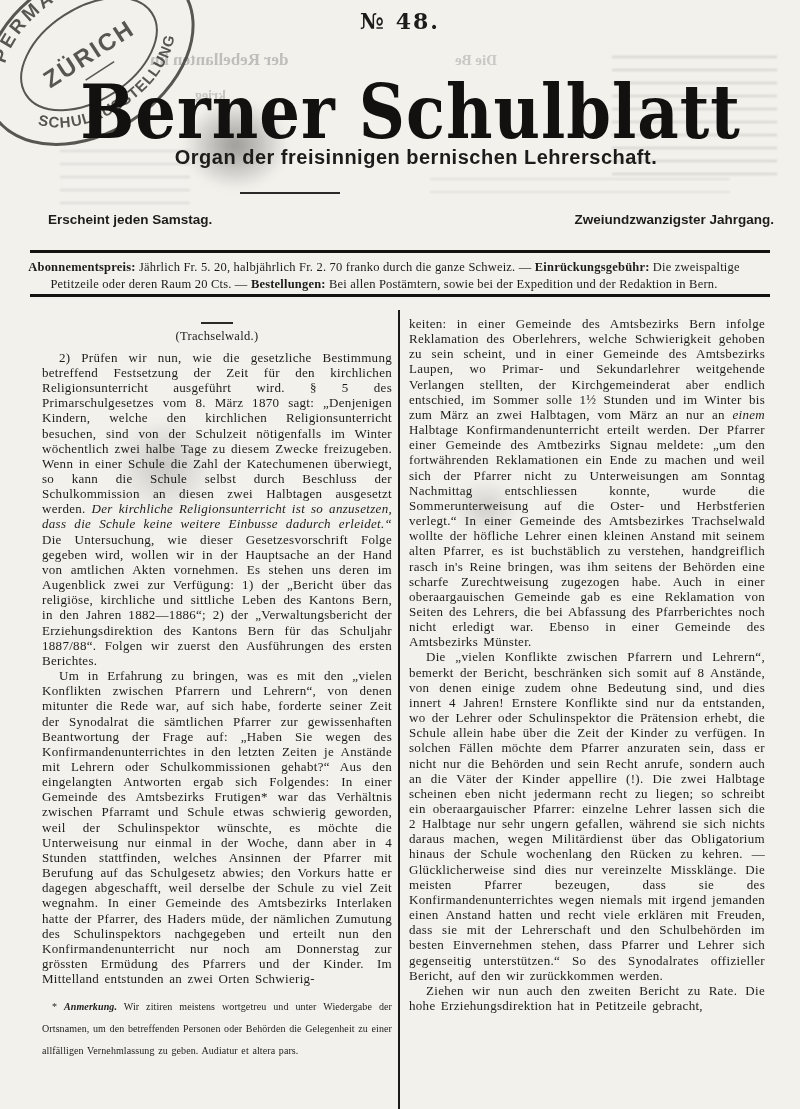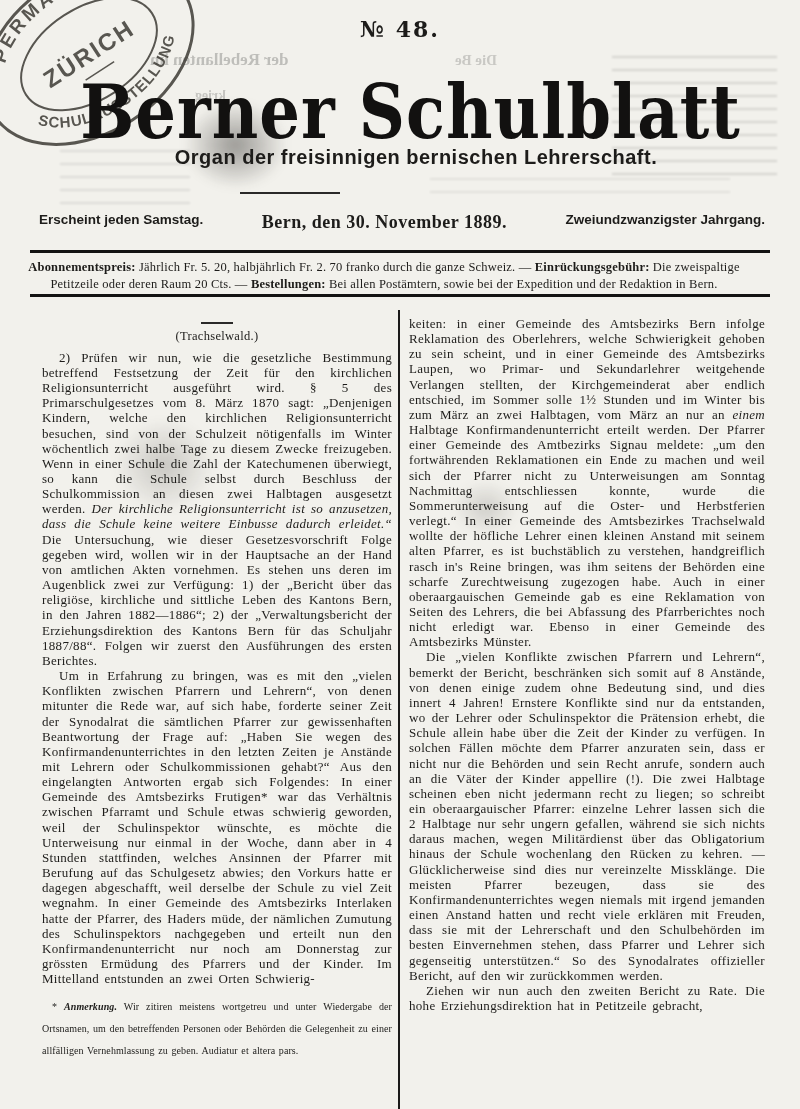--- a/index.html
+++ b/index.html
@@ -3,39 +3,39 @@
 <meta charset="utf-8">
 <style>
   html,body{margin:0;padding:0;background:#d8d6d1;}
   .page{
     position:relative;width:800px;height:1109px;margin:0 auto;
     background:#f2f1ec;overflow:hidden;color:#1d1c1a;
     font-family:"Liberation Serif",serif;
   }
   
   .issue{
-    position:absolute;top:16px;left:0;width:100%;text-align:center;
+    position:absolute;top:8px;left:0;width:100%;text-align:center;
     font-family:"DejaVu Serif",serif;font-weight:bold;font-size:22px;letter-spacing:2px;
   }
   .title{
     position:absolute;top:58px;left:0;width:100%;text-align:center;margin:11px;
   }
   .title-inner{
     display:inline-block;font-family:"DejaVu Serif",serif;font-weight:bold;
     font-size:66px;letter-spacing:1px;white-space:nowrap;
     transform:scaleX(.97) scaleY(1.12);transform-origin:center top;color:#121110;
   }
   .subtitle{
     position:absolute;top:146px;left:0;width:100%;text-align:center;
     font-family:"Liberation Sans",sans-serif;font-weight:bold;font-size:20px;letter-spacing:.5px;padding-left:16px;
   }
   .rule-short{position:absolute;top:192px;left:240px;width:100px;height:2px;background:#2a2928;}
   .daterow{
-    position:absolute;top:212px;left:39px;width:726px;
-    display:flex;justify-content:space-between;align-items:flex-start;
+    position:absolute;top:212px;left:48px;width:726px;
+    display:flex;justify-content:space-between;align-items:flex-end;
   }
   .daterow .side{font-family:"Liberation Sans",sans-serif;font-weight:bold;font-size:13.5px;}
   .daterow .centerdate{font-family:"Liberation Serif",serif;font-weight:bold;font-size:18px;letter-spacing:.5px;}
   .rule{position:absolute;left:30px;width:740px;background:#141312;}
   .rule.a{top:250px;height:3px;}
   .rule.b{top:294px;height:3px;}
   .imprint{
     position:absolute;top:259px;left:12px;width:744px;margin:0;text-align:center;
     font-size:12.5px;line-height:16.5px;letter-spacing:.2px;
   }
@@ -120,21 +120,20 @@
     <line x1="102" y1="112" x2="136" y2="112" stroke="#37352f" stroke-width="1.5"></line>
   </svg>
 
   <div class="issue">№ 48.</div>
   <h1 class="title"><span class="title-inner">Berner Schulblatt</span></h1>
   <div class="subtitle">Organ der freisinnigen bernischen Lehrerschaft.</div>
   <div class="rule-short"></div>
 
   <div class="daterow">
     <span class="side">Erscheint jeden Samstag.</span>
-    <span class="centerdate">Bern, den 30. November 1889.</span>
     <span class="side">Zweiundzwanzigster Jahrgang.</span>
   </div>
 
   <div class="rule a"></div>
   <p class="imprint"><span class="bd">Abonnementspreis:</span><span> Jährlich Fr. 5. 20, halbjährlich Fr. 2. 70 franko durch die ganze Schweiz. — </span><span class="bd">Einrückungsgebühr:</span><span> Die zweispaltige Petitzeile oder deren Raum 20 Cts. — </span><span class="bd">Bestellungen:</span><span> Bei allen Postämtern, sowie bei der Expedition und der Redaktion in Bern.</span></p>
   <div class="rule b"></div>
 
   <div class="col-divider"></div>
 
   <div class="col left body-text">

